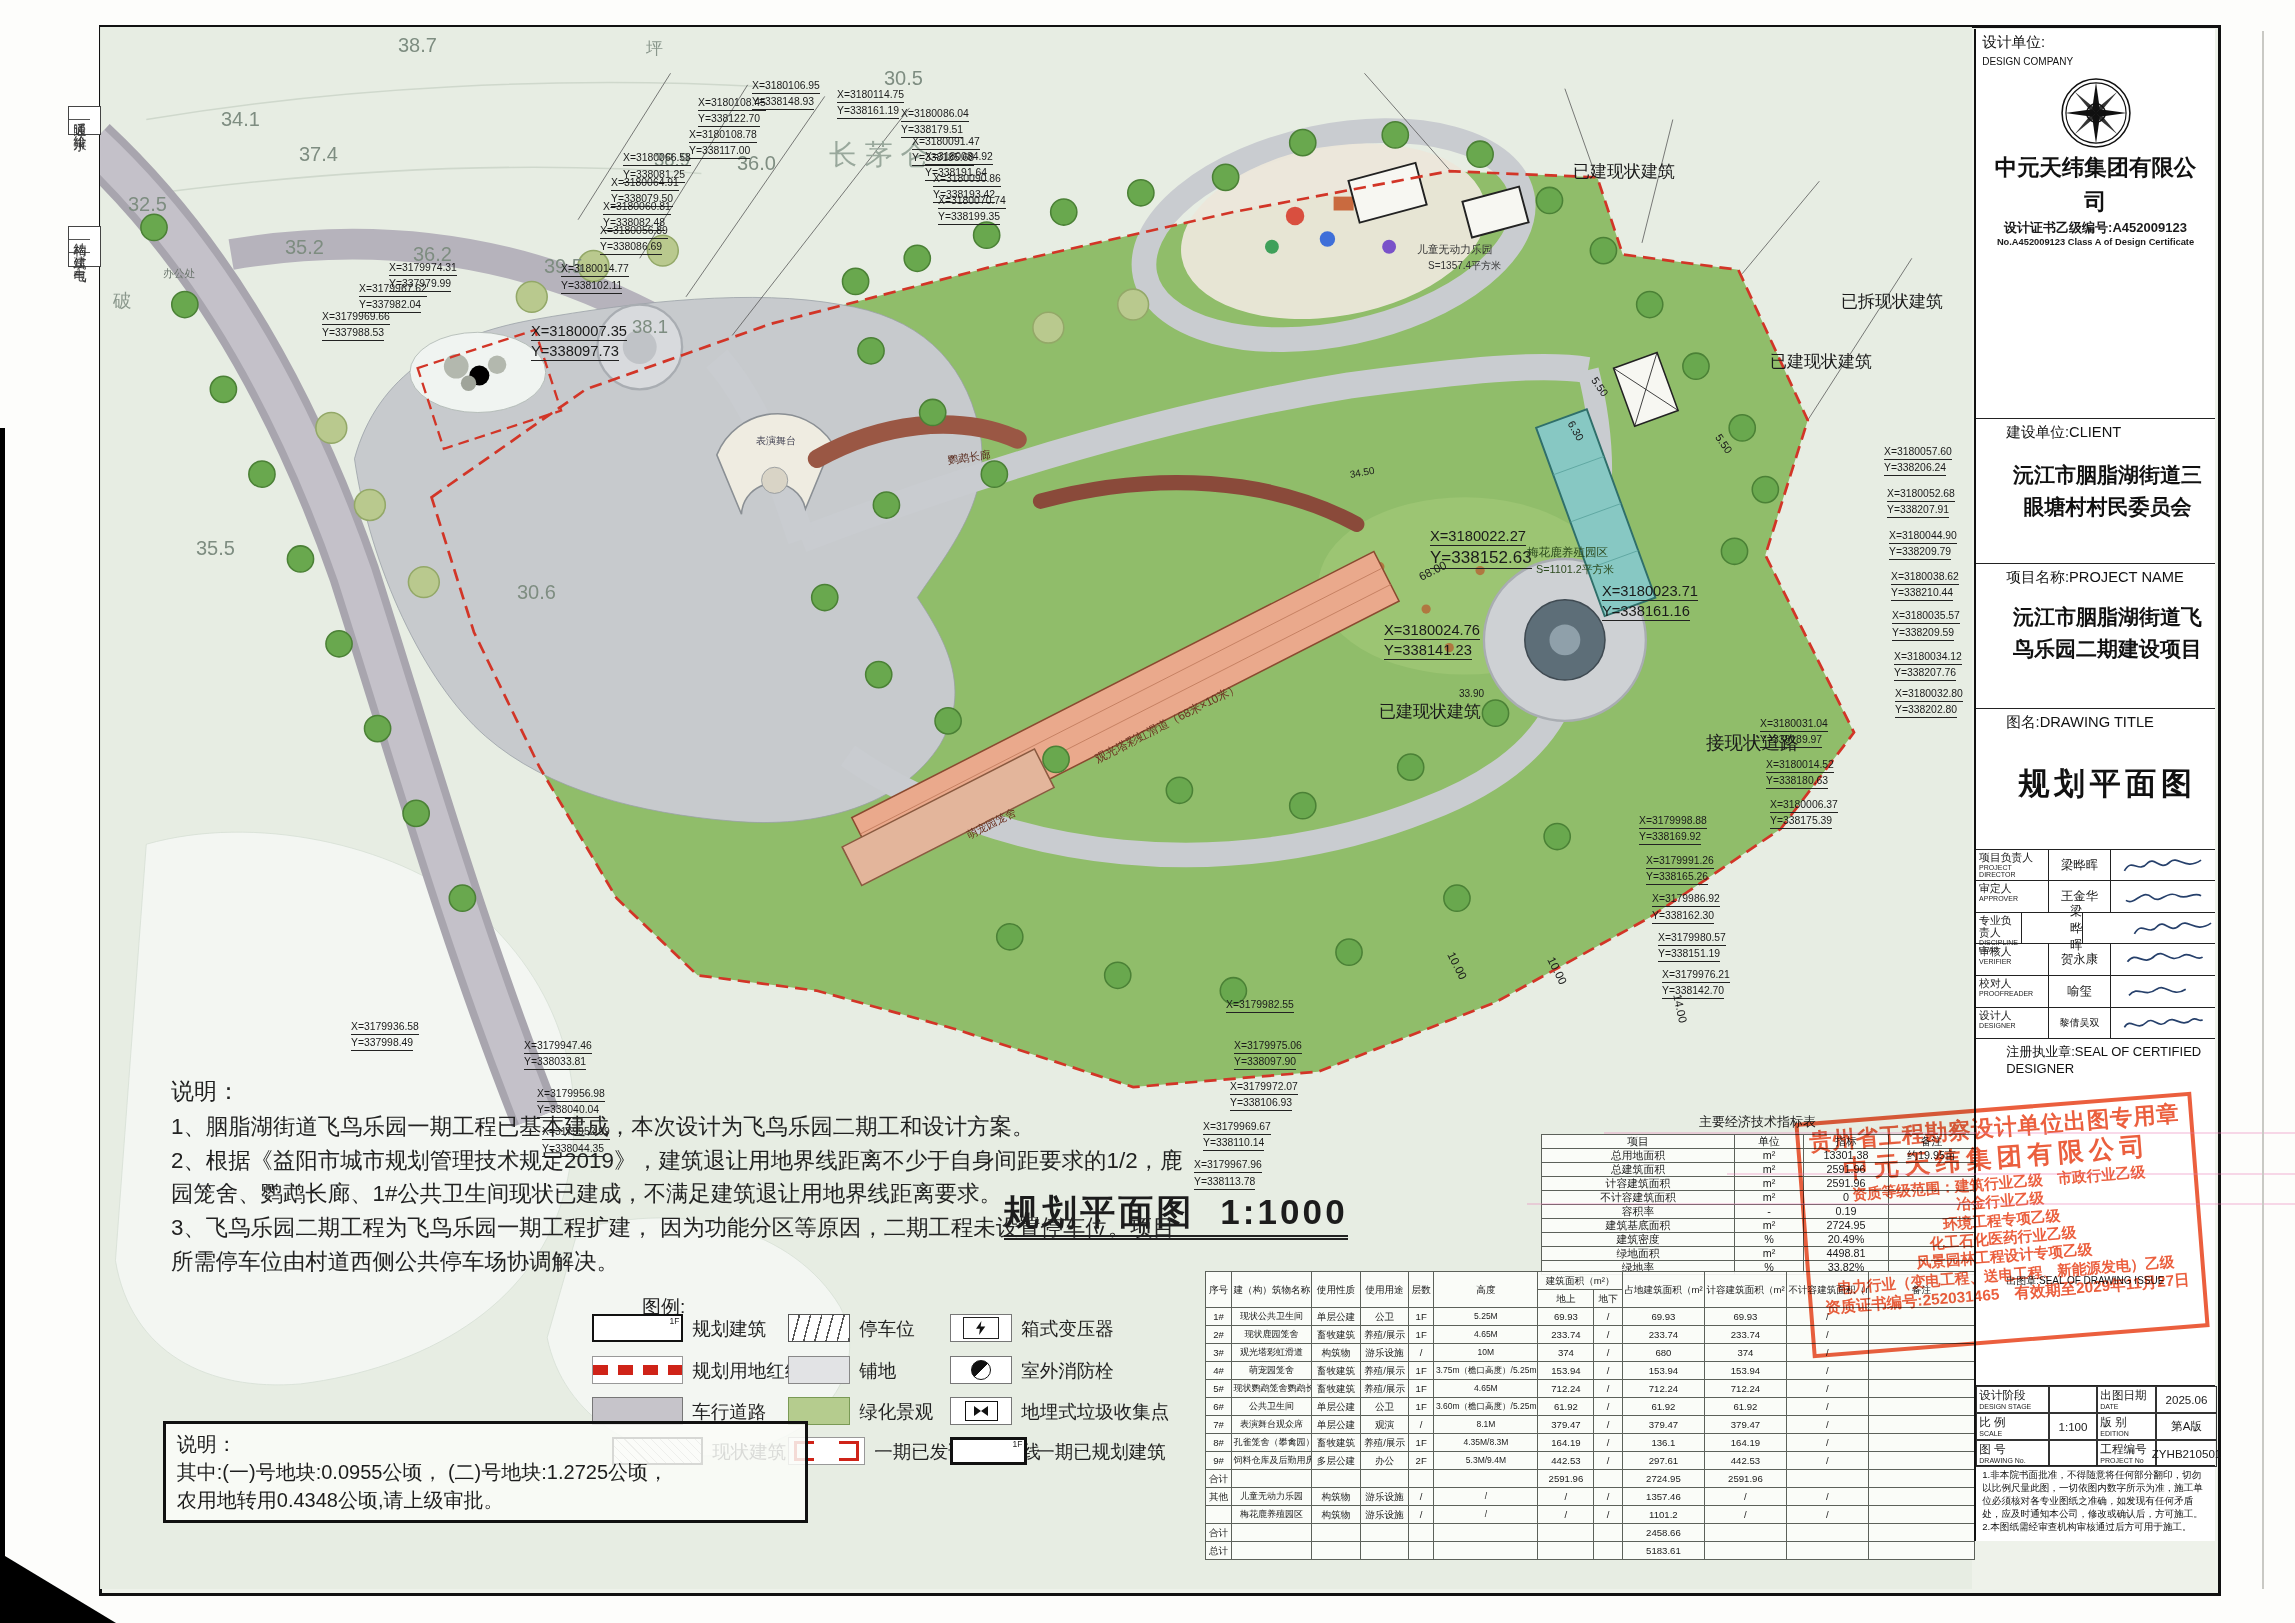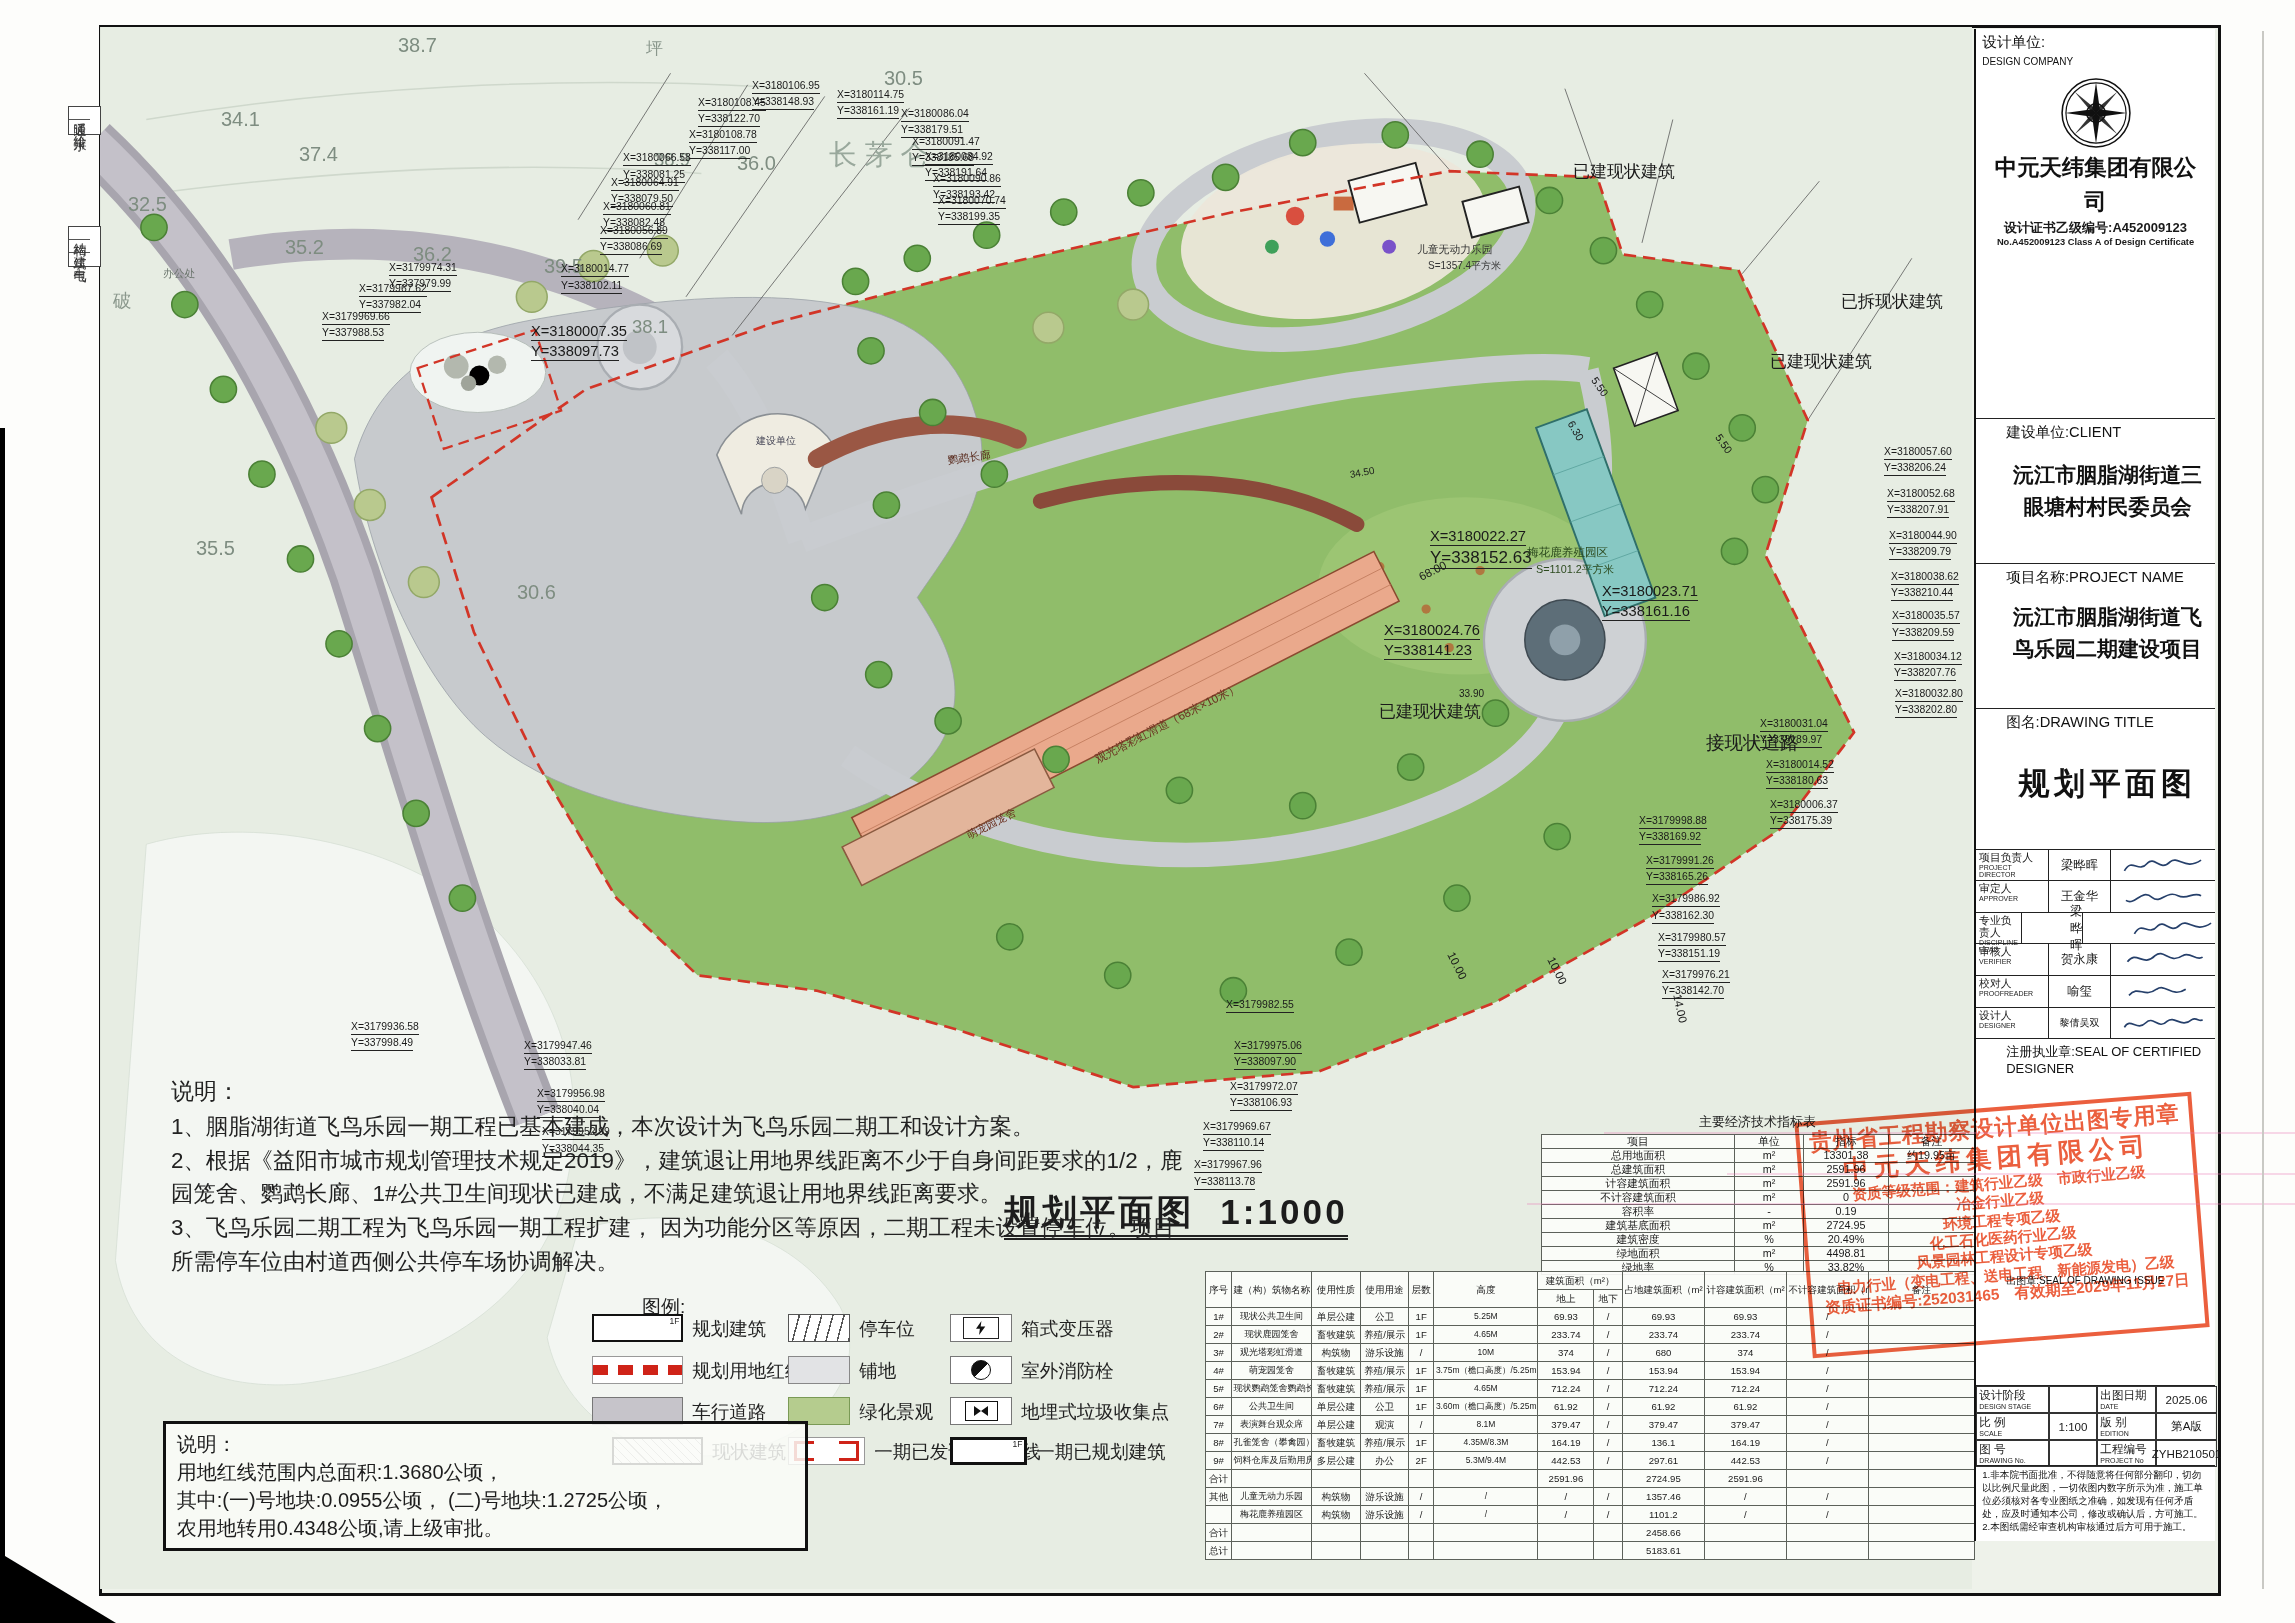--- a/index.html
+++ b/index.html
@@ -388,21 +388,21 @@
       <span class="pl u" data-name="plan-label" style="left: 1384px; top: 643px; font-size: 14.7px;">Y=338141.23</span>
       <span class="pl" data-name="plan-label" style="left: 1573px; top: 163px; font-size: 17px;">已建现状建筑</span>
       <span class="pl" data-name="plan-label" style="left: 1770px; top: 353px; font-size: 17px;">已建现状建筑</span>
       <span class="pl" data-name="plan-label" style="left: 1379px; top: 703px; font-size: 17px;">已建现状建筑</span>
       <span class="pl" data-name="plan-label" style="left: 1841px; top: 293px; font-size: 17px;">已拆现状建筑</span>
       <span class="pl" data-name="plan-label" style="left: 1706px; top: 733px; font-size: 18.5px;">接现状道路</span>
       <span class="pl" data-name="plan-label" style="left: 1093px; top: 754px; font-size: 11.6px; color: rgb(107, 48, 32); transform: rotate(-27deg);">观光塔彩虹滑道（68米×10米）</span>
       <span class="pl" data-name="plan-label" style="left: 1417px; top: 572px; font-size: 11.6px; transform: rotate(-27deg);">68.00</span>
       <span class="pl" data-name="plan-label" style="left: 965px; top: 831px; font-size: 10.8px; color: rgb(107, 48, 32); transform: rotate(-27deg);">萌宠园笼舍</span>
       <span class="pl" data-name="plan-label" style="left: 947px; top: 455px; font-size: 10.8px; color: rgb(90, 45, 32); transform: rotate(-8deg);">鹦鹉长廊</span>
-      <span class="pl" data-name="plan-label" style="left: 756px; top: 436px; font-size: 10px; color: rgb(68, 68, 85);">建设单位</span>
+      <span class="pl" data-name="plan-label" style="left: 756px; top: 436px; font-size: 10px; color: rgb(68, 68, 85);">表演舞台</span>
       <span class="pl" data-name="plan-label" style="left: 1556px; top: 955px; font-size: 11.6px; transform: rotate(63deg);">10.00</span>
       <span class="pl" data-name="plan-label" style="left: 1456px; top: 950px; font-size: 11.6px; transform: rotate(63deg);">10.00</span>
       <span class="pl" data-name="plan-label" style="left: 1683px; top: 993px; font-size: 11.6px; transform: rotate(78deg);">14.00</span>
       <span class="pl" data-name="plan-label" style="left: 1575px; top: 419px; font-size: 10.8px; transform: rotate(60deg);">6.30</span>
       <span class="pl" data-name="plan-label" style="left: 1598px; top: 375px; font-size: 10.8px; transform: rotate(55deg);">5.50</span>
       <span class="pl" data-name="plan-label" style="left: 1722px; top: 432px; font-size: 10.8px; transform: rotate(55deg);">5.50</span>
       <span class="pl" data-name="plan-label" style="left: 1349px; top: 470px; font-size: 10px; transform: rotate(-10deg);">34.50</span>
       <span class="pl" data-name="plan-label" style="left: 1459px; top: 689px; font-size: 10px;">33.90</span>
       <span class="pl" data-name="plan-label" style="left: 1527px; top: 546px; font-size: 11.6px; color: rgb(44, 74, 30);">梅花鹿养殖园区</span>
       <span class="pl" data-name="plan-label" style="left: 1536px; top: 564px; font-size: 10.8px; color: rgb(44, 74, 30);">S=1101.2平方米</span>
@@ -491,21 +491,20 @@
   <div class="abs lg-item" style="left:950px;top:1437px;" data-name="legend-item">
     <span class="sw s-plan2" style="width:77px;" data-name="phase1-planned-building-swatch">
         <i>1F</i>
       </span>
     <span class="lg-lab" data-name="legend-label">一期已规划建筑</span>
   </div>
 
   <div class="abs" id="landuse" data-name="landuse-note-box">
     <div data-name="landuse-note-body">
         <div data-name="landuse-note-line">说明：</div>
-        <div data-name="landuse-note-line">用地红线范围内总面积:1.3680公顷，</div>
         <div data-name="landuse-note-line">其中:(一)号地块:0.0955公顷， (二)号地块:1.2725公顷，</div>
         <div data-name="landuse-note-line">农用地转用0.4348公顷,请上级审批。</div>
       </div>
   </div>
 
   <div class="abs" id="indicators" data-name="indicators-table">
     <div class="ttl" data-name="indicators-title">主要经济技术指标表</div>
     <table>
       <colgroup>
           <col style="width:193px">

